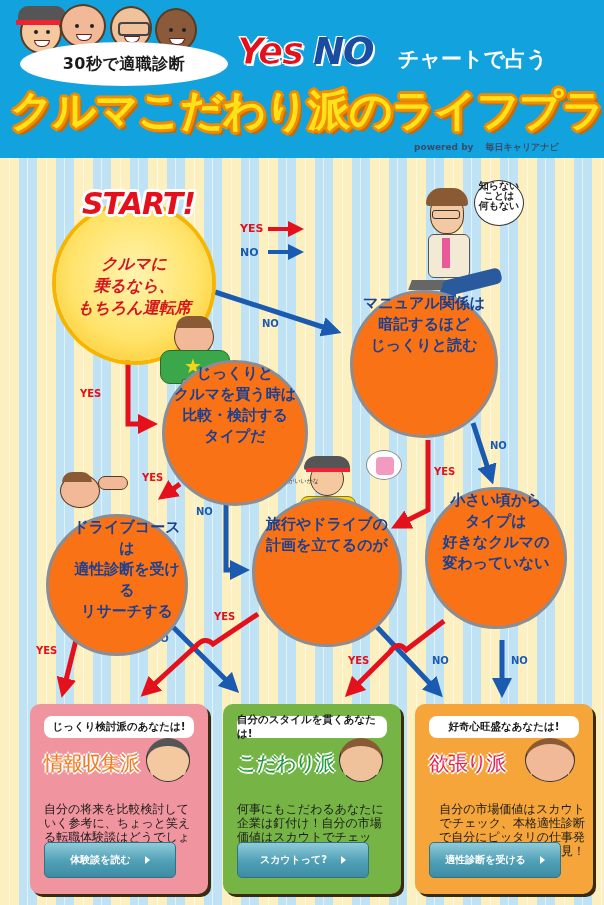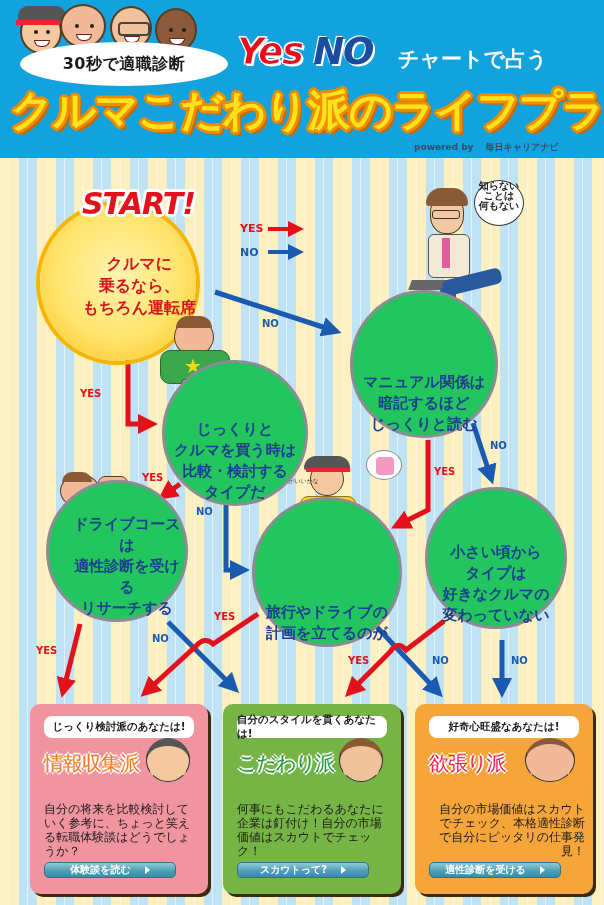--- a/index.html
+++ b/index.html
@@ -67,41 +67,41 @@
       4px 4px 0 #c86a00;
     white-space: nowrap;
   }
   .powered {
     position: absolute; left: 414px; top: 141px; font-size: 9px; font-weight: bold; color: #3a4a6a;
   }
   .powered span + span { margin-left: 12px; }
 
   
   .start-circle {
-    position: absolute; left: 40px; top: 205px; width: 156px; height: 156px; border-radius: 50%;
+    position: absolute; left: 56px; top: 205px; width: 156px; height: 156px; border-radius: 50%;
     background: radial-gradient(circle at 50% 45%, #fff4b0 0%, #ffe36a 55%, #f8c21a 100%);
     box-shadow: 0 0 0 4px #f7b500;
-    display: flex; align-items: center; justify-content: flex-end; text-align: center;
+    display: flex; align-items: center; justify-content: center; text-align: center; font-style: italic;
   }
   .start-text { color: #d4151f; font-weight: bold; font-size: 16px; line-height: 22px; margin-top: 6px; }
   .start-label {
     position: absolute; left: 82px; top: 186px; font-style: italic; font-weight: bold; font-size: 30px;
     color: #e4101c; letter-spacing: -1px;
     text-shadow: 3px 0 0 #fff, -3px 0 0 #fff, 0 3px 0 #fff, 0 -3px 0 #fff, 2px 2px 0 #fff, -2px -2px 0 #fff, 2px -2px 0 #fff, -2px 2px 0 #fff;
   }
 
   
   .q {
-    position: absolute; border-radius: 50%; background: #22c55e; border: 3px solid #8c8c94;
-    display: flex; align-items: flex-end; justify-content: center; text-align: center;
+    position: absolute; border-radius: 50%; background: #f97316; border: 3px solid #8c8c94;
+    display: flex; align-items: flex-start; justify-content: center; text-align: center;
     color: #1c3f8f; font-weight: bold; font-size: 15px; line-height: 21px;
   }
   .q1 { left: 350px; top: 290px; width: 148px; height: 148px; }
   .q2 { left: 162px; top: 360px; width: 146px; height: 146px; }
-  .q3 { left: 46px; top: 480px; width: 142px; height: 142px; padding-left: 20px; }
+  .q3 { left: 46px; top: 514px; width: 142px; height: 142px; padding-left: 20px; }
   .q4 { left: 252px; top: 497px; width: 150px; height: 150px; }
   .q5 { left: 425px; top: 487px; width: 142px; height: 142px; }
 
   
   .legend-label { position: absolute; font-size: 11px; font-weight: bold; }
   .yes-c { color: #e4101c; }
   .no-c { color: #1a5ab0; }
   .flow-label { position: absolute; font-size: 10px; font-weight: bold; }
 
   svg.arrows { position: absolute; left: 0; top: 0; width: 604px; height: 905px; pointer-events: none; }
@@ -135,21 +135,21 @@
   .green .card-type { color: #1a9a3a; text-shadow: 2px 0 0 #fff, -2px 0 0 #fff, 0 2px 0 #fff, 0 -2px 0 #fff; }
   .orange .card-type { color: #e8205a; text-shadow: 2px 0 0 #fff, -2px 0 0 #fff, 0 2px 0 #fff, 0 -2px 0 #fff; }
   .card-avatar {
     position: absolute; right: 18px; top: 34px; width: 44px; height: 44px; border-radius: 50%;
     border: 1.5px solid #333;
   }
   .card-body {
     position: absolute; left: 14px; top: 82px; width: 156px; font-size: 12px; line-height: 14px; color: #1a1a1a; margin-top: 16px;
   }
   .card-btn {
-    position: absolute; left: 14px; bottom: 16px; width: 132px; height: 16px; border-radius: 5px;
+    position: absolute; left: 14px; bottom: 16px; width: 132px; height: 36px; border-radius: 5px;
     background: linear-gradient(#8fcbd8, #4f9fb6 55%, #3d8ca4);
     border: 1px solid #2e7488; color: #fff; font-size: 10px; font-weight: bold;
     display: flex; align-items: center; justify-content: center; gap: 14px; cursor: pointer;
   }
   .card-btn .tri { width: 0; height: 0; border-left: 5px solid #fff; border-top: 4px solid transparent; border-bottom: 4px solid transparent; }
 </style>
 </head>
 <body>
 
 <div class="stripe-dashes"></div>

